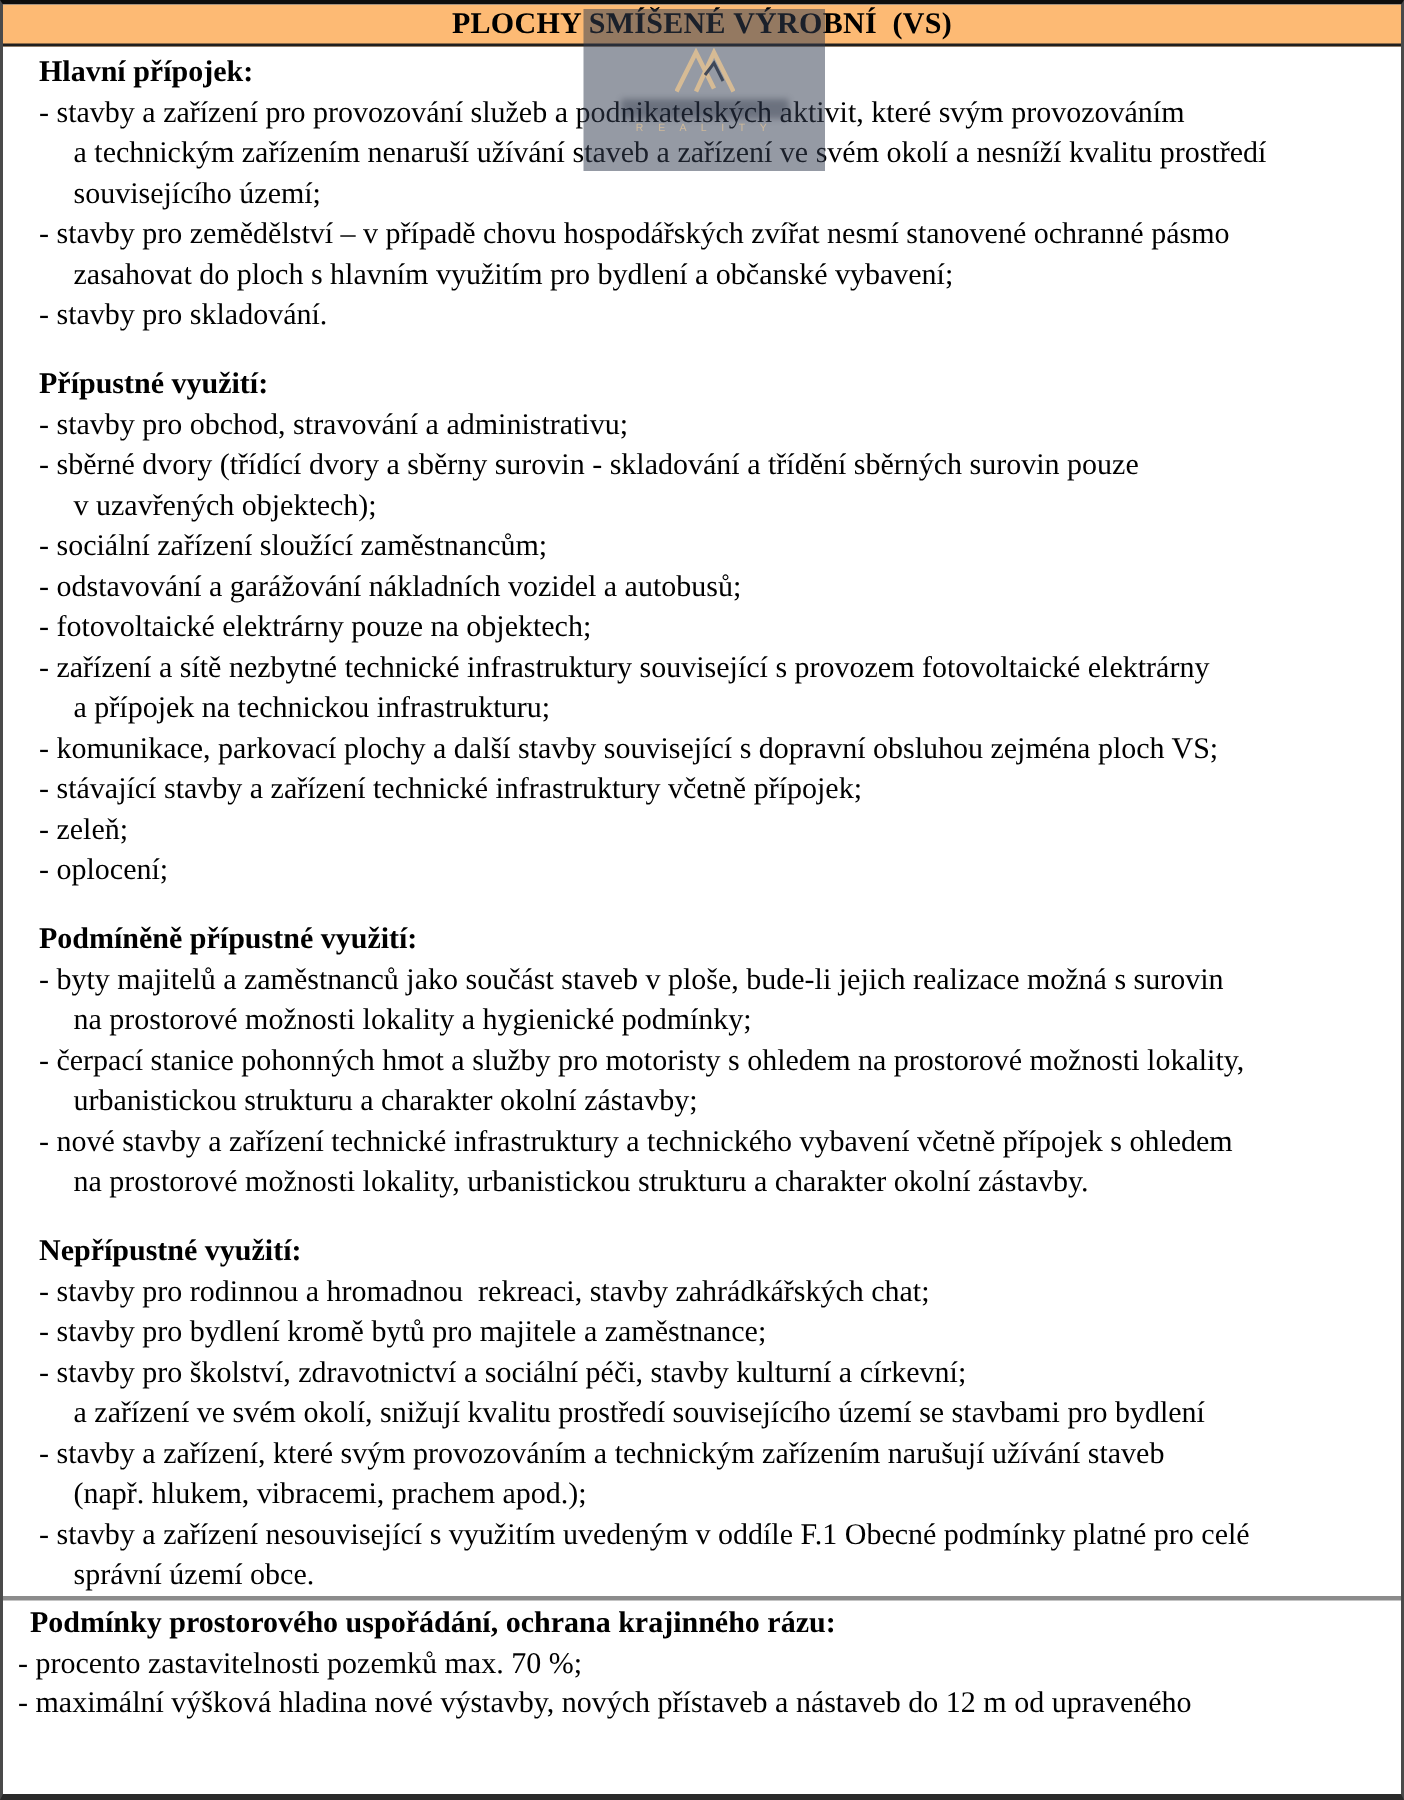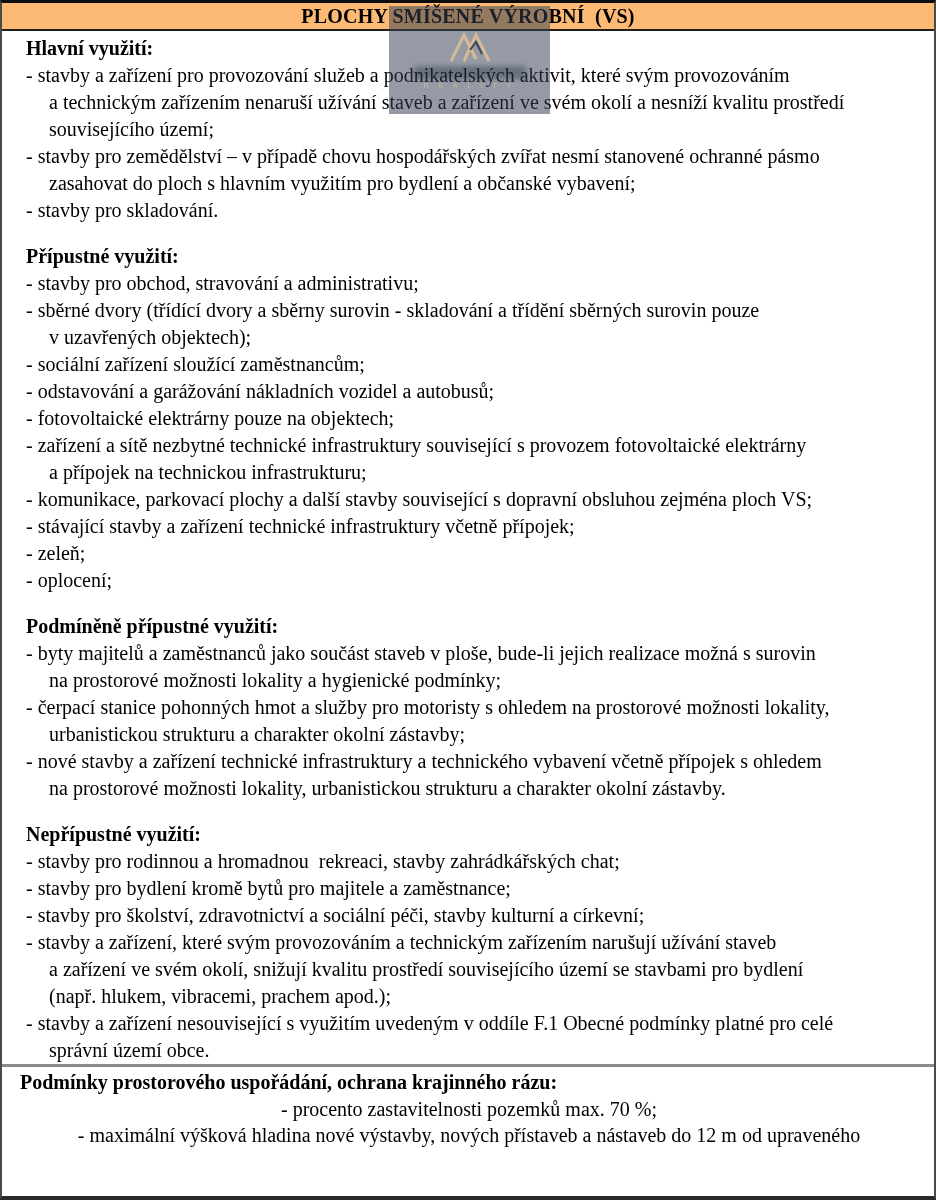--- a/index.html
+++ b/index.html
@@ -37,21 +37,21 @@
     font-size:20px;line-height:27px;white-space:pre;
   }
   .line.cont{padding-left:23px;}
   .divider{
     border-top:3px solid #8c8c8c;
   }
   .footer-row{
     padding:2px 8px 0 10px;
   }
   .footer-row .sec-title{padding-left:8px;line-height:26.5px;}
-  .footer-row .line{line-height:26.5px;text-align:center;}
+  .footer-row .line{line-height:26.5px;}
   .watermark{
     position:absolute;
     left:387px;top:3px;width:161px;height:108px;
     background:rgba(52,62,80,0.52);
     z-index:5;
     pointer-events:none;
   }
   .wm-logo{
     position:absolute;left:50%;top:26px;transform:translateX(-50%);
     width:40px;height:30px;
@@ -74,21 +74,21 @@
 <body>
 
 <div class="page">
 
   <div class="titlebar">
     <span class="title">PLOCHY SMÍŠENÉ VÝROBNÍ  (VS)</span>
   </div>
 
   <div class="content" id="main-sections">
       <div class="section">
-        <div class="sec-title">Hlavní využití:</div>
+        <div class="sec-title">Hlavní přípojek:</div>
         <div class="line first">- stavby a zařízení pro provozování služeb a podnikatelských aktivit, které svým provozováním</div>
         <div class="line cont">a technickým zařízením nenaruší užívání staveb a zařízení ve svém okolí a nesníží kvalitu prostředí</div>
         <div class="line cont">souvisejícího území;</div>
         <div class="line first">- stavby pro zemědělství – v případě chovu hospodářských zvířat nesmí stanovené ochranné pásmo</div>
         <div class="line cont">zasahovat do ploch s hlavním využitím pro bydlení a občanské vybavení;</div>
         <div class="line first">- stavby pro skladování.</div>
       </div>
       <div class="section">
         <div class="sec-title">Přípustné využití:</div>
         <div class="line first">- stavby pro obchod, stravování a administrativu;</div>
@@ -111,22 +111,22 @@
         <div class="line first">- čerpací stanice pohonných hmot a služby pro motoristy s ohledem na prostorové možnosti lokality,</div>
         <div class="line cont">urbanistickou strukturu a charakter okolní zástavby;</div>
         <div class="line first">- nové stavby a zařízení technické infrastruktury a technického vybavení včetně přípojek s ohledem</div>
         <div class="line cont">na prostorové možnosti lokality, urbanistickou strukturu a charakter okolní zástavby.</div>
       </div>
       <div class="section">
         <div class="sec-title">Nepřípustné využití:</div>
         <div class="line first">- stavby pro rodinnou a hromadnou  rekreaci, stavby zahrádkářských chat;</div>
         <div class="line first">- stavby pro bydlení kromě bytů pro majitele a zaměstnance;</div>
         <div class="line first">- stavby pro školství, zdravotnictví a sociální péči, stavby kulturní a církevní;</div>
+        <div class="line cont">a zařízení ve svém okolí, snižují kvalitu prostředí souvisejícího území se stavbami pro bydlení</div>
         <div class="line first">- stavby a zařízení, které svým provozováním a technickým zařízením narušují užívání staveb</div>
-        <div class="line cont">a zařízení ve svém okolí, snižují kvalitu prostředí souvisejícího území se stavbami pro bydlení</div>
         <div class="line cont">(např. hlukem, vibracemi, prachem apod.);</div>
         <div class="line first">- stavby a zařízení nesouvisející s využitím uvedeným v oddíle F.1 Obecné podmínky platné pro celé</div>
         <div class="line cont">správní území obce.</div>
       </div>
     </div>
 
   <div class="divider"></div>
 
   <div class="footer-row" id="footer-section">
       <div class="section">

